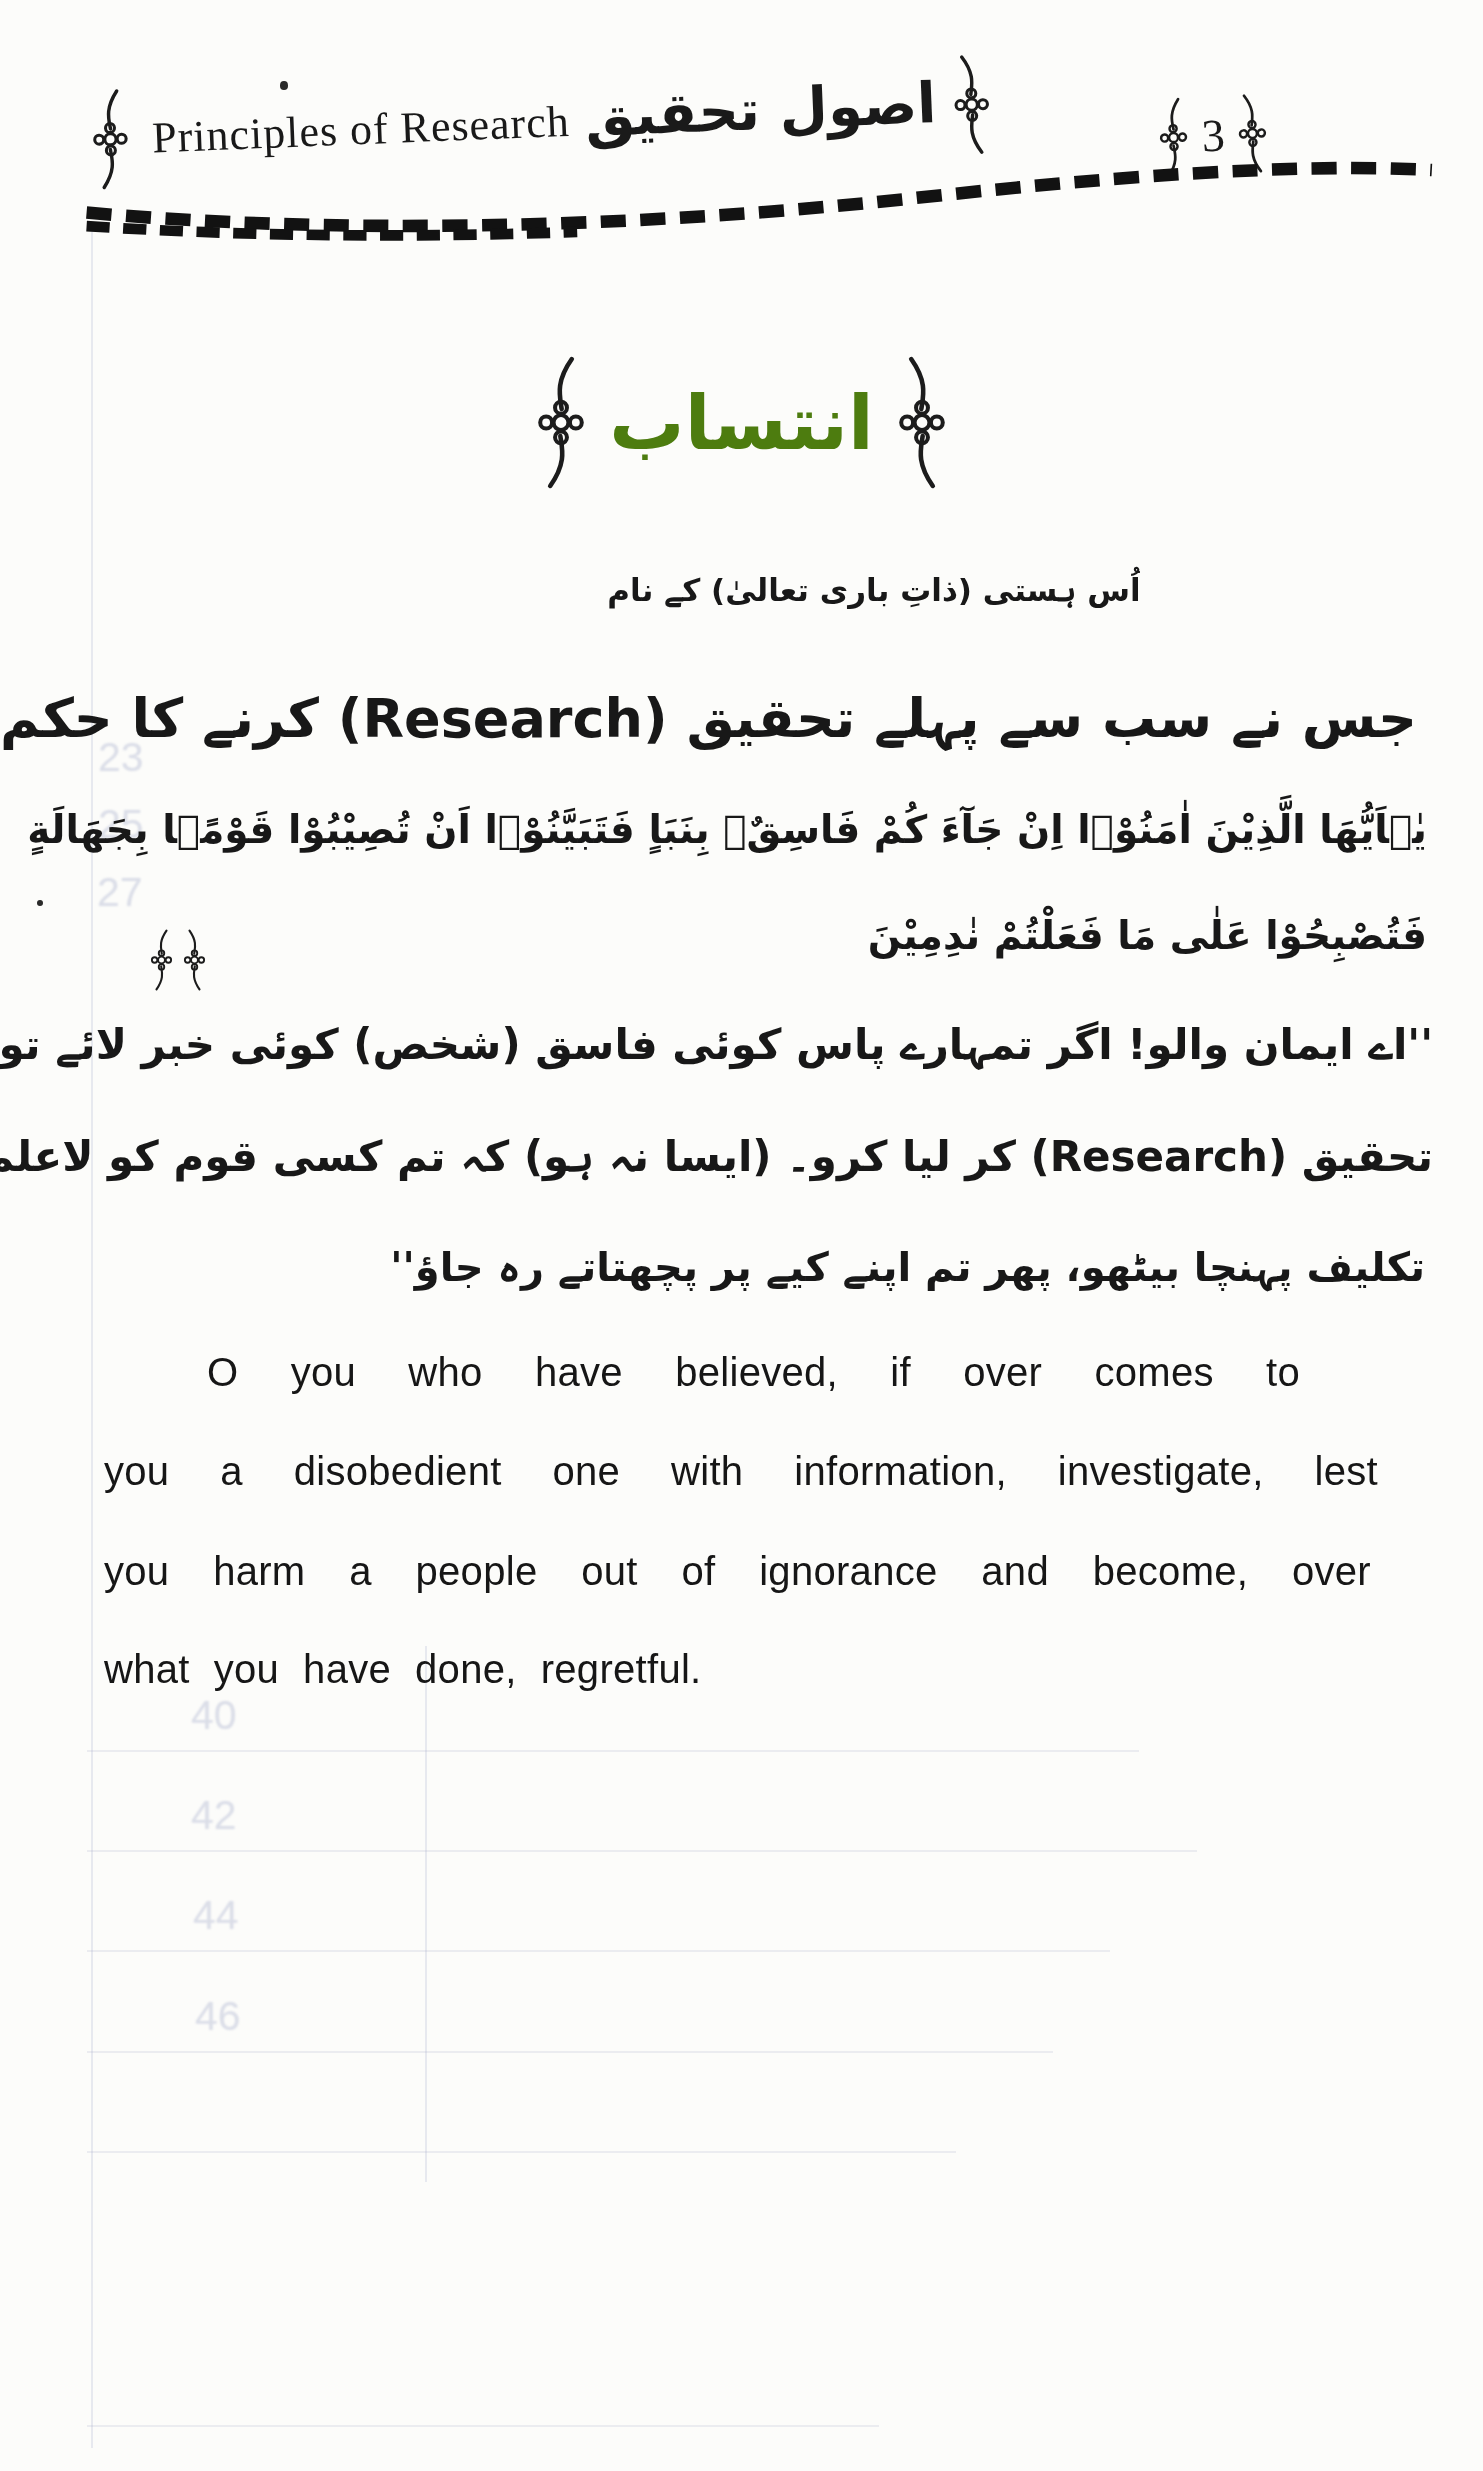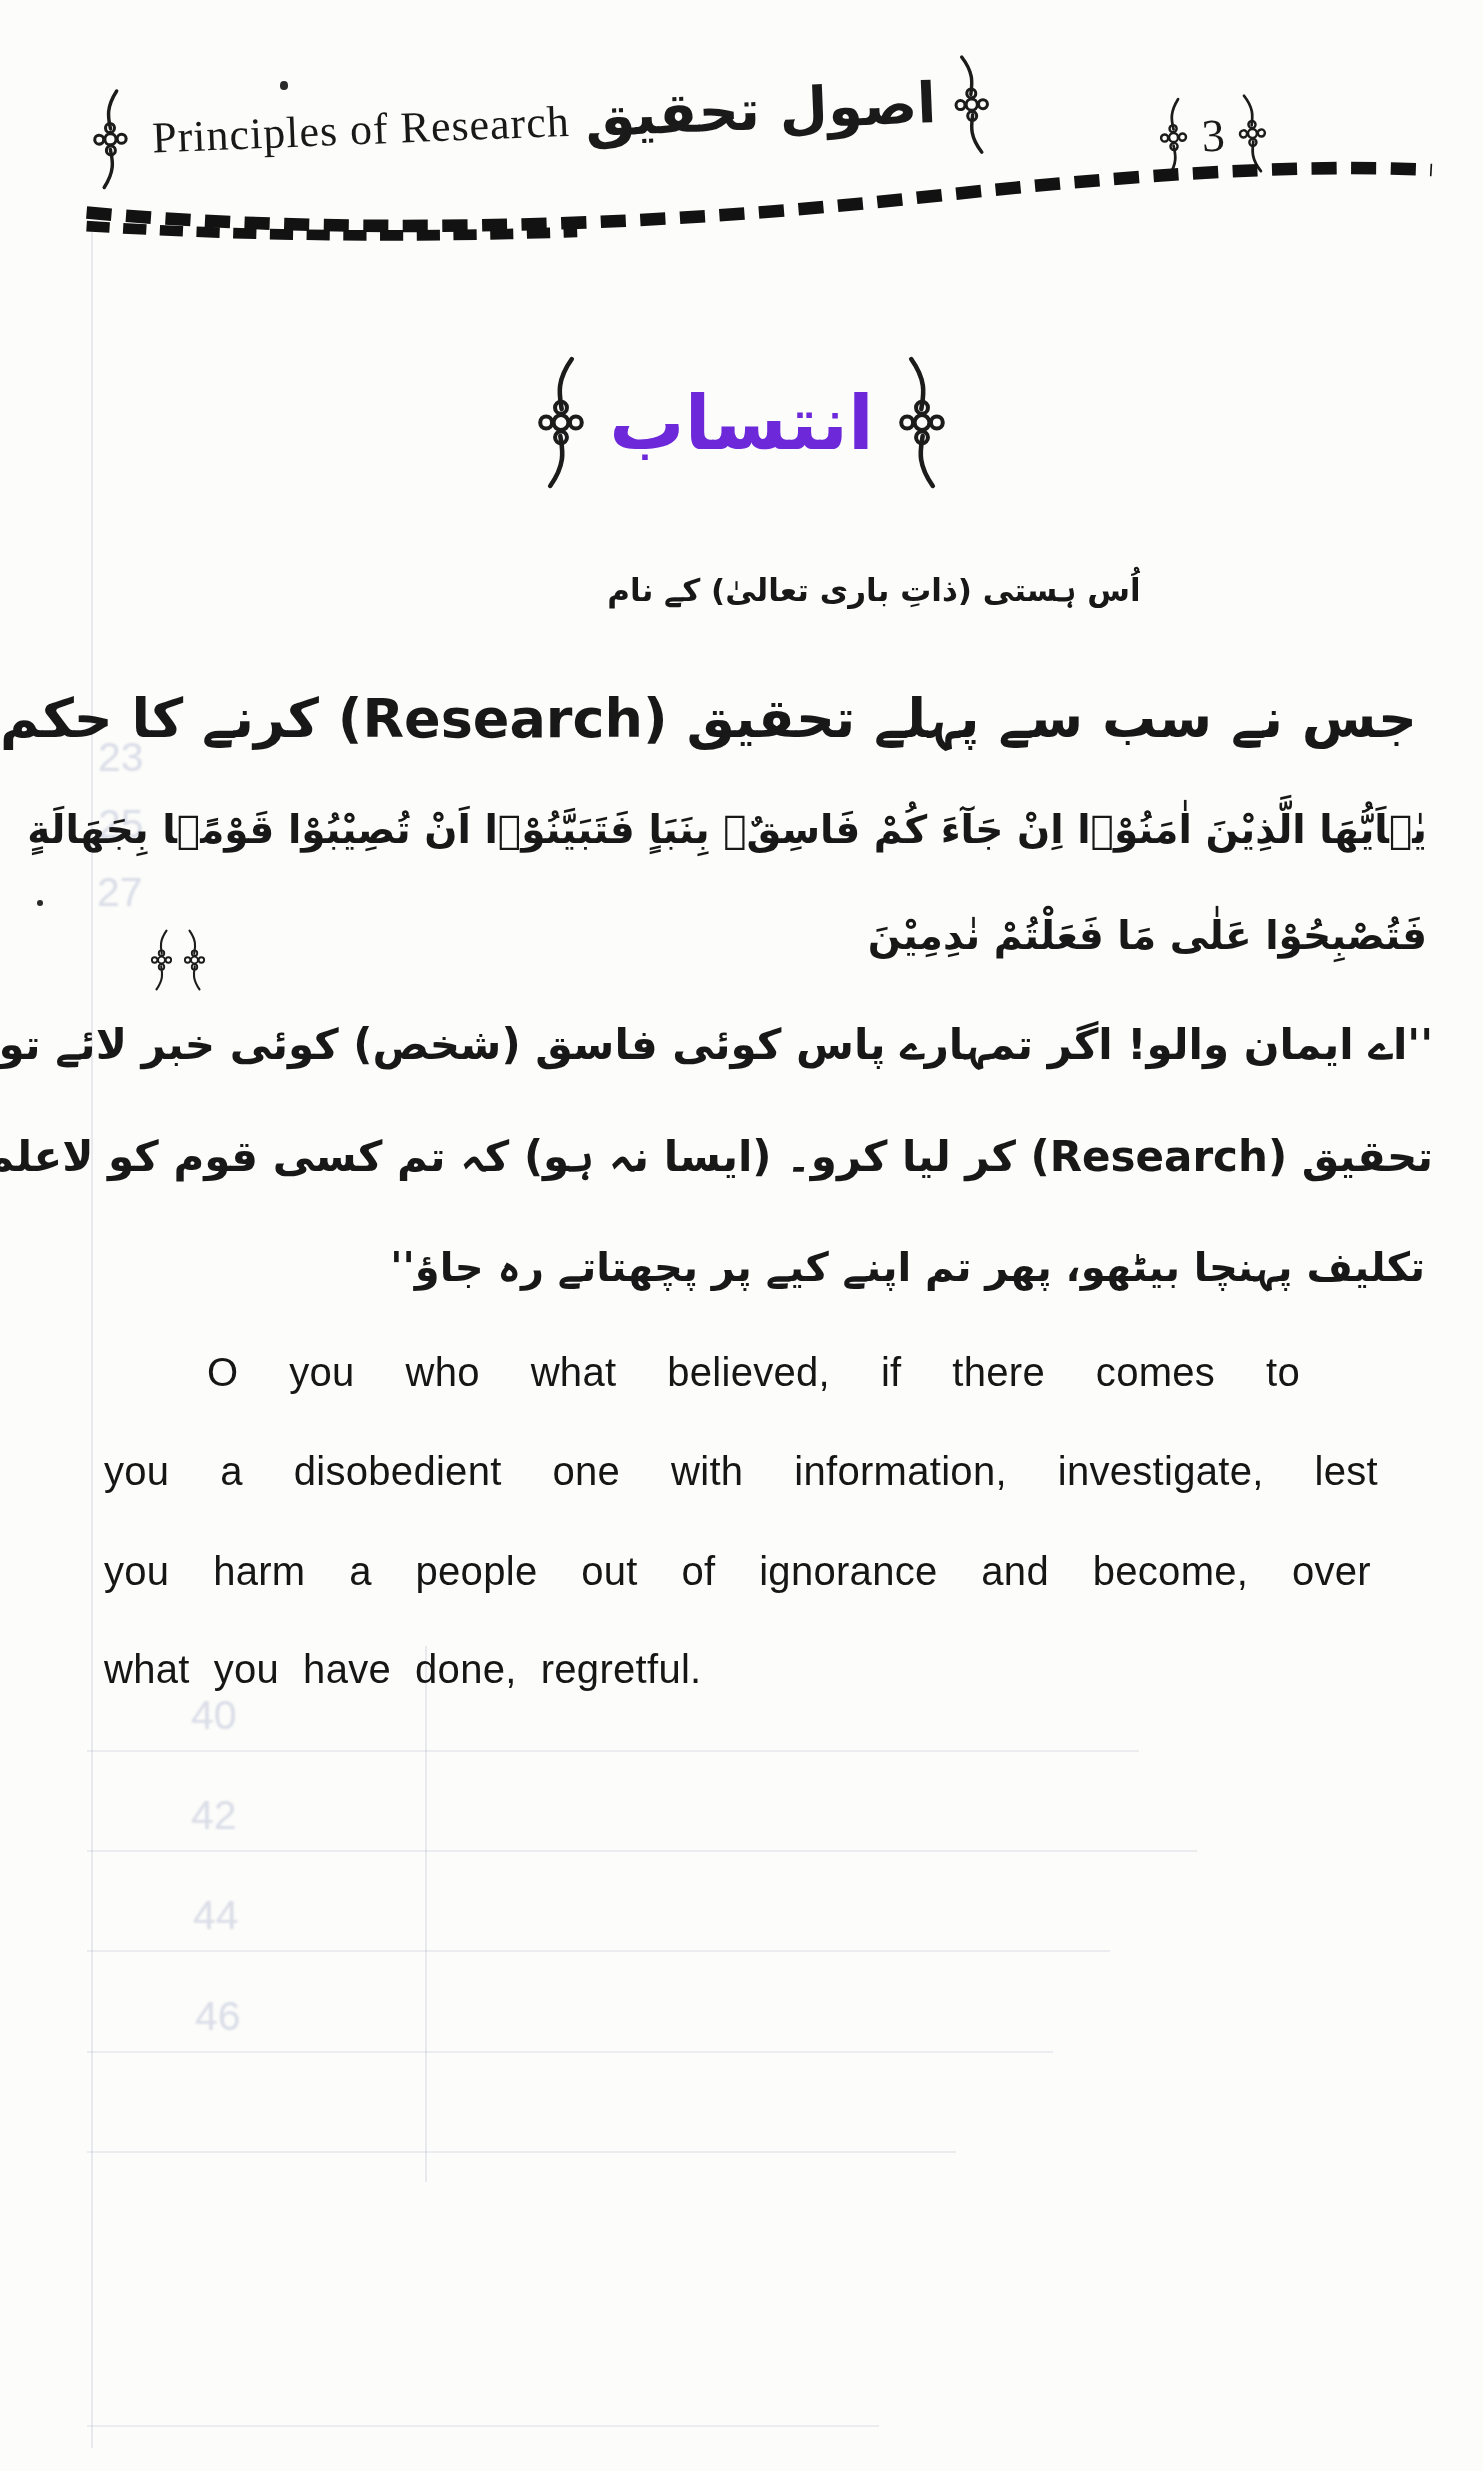--- a/index.html
+++ b/index.html
@@ -52,21 +52,21 @@
   .divider{position:absolute;left:75px;top:143px;}
   .divider path{stroke:#121212;fill:none;}
 
   
   .heading-row{
     position:absolute;top:350px;left:0;width:100%;
     display:flex;justify-content:center;align-items:center;gap:21px;
   }
   .heading-text{
     font-family:"DejaVu Sans",sans-serif;font-weight:bold;font-size:75px;
-    direction:rtl;color:#6d28d9;
+    direction:rtl;color:#4d7c0f;
   }
 
   
   .rtl{direction:rtl;font-family:"DejaVu Sans",sans-serif;font-weight:bold;color:#181818;}
   .urdu-1{position:absolute;top:572px;left:280px;width:1188px;text-align:center;font-size:31px;white-space:nowrap;}
   .urdu-2{position:absolute;top:687px;right:66px;font-size:54px;white-space:nowrap;}
   .arabic-1{
     position:absolute;top:807px;left:93px;right:56px;font-size:39px;
     text-align:justify;text-align-last:justify;white-space:nowrap;
   }
@@ -209,17 +209,17 @@
         <circle cx="20" cy="61" r="4.4"></circle>
         <circle cx="9" cy="50" r="4.4"></circle>
     </svg>
   </div>
 </div>
 
 <div class="rtl trans-1">''اے ایمان والو! اگر تمہارے پاس کوئی فاسق (شخص) کوئی خبر لائے تو خوب</div>
 <div class="rtl trans-2">تحقیق (Research) کر لیا کرو۔ (ایسا نہ ہو) کہ تم کسی قوم کو لاعلمی میں (ناحق)</div>
 <div class="rtl trans-3">تکلیف پہنچا بیٹھو، پھر تم اپنے کیے پر پچھتاتے رہ جاؤ''</div>
 
-<div class="eng eng-1 justify">O you who what believed, if there comes to</div>
+<div class="eng eng-1 justify">O you who have believed, if over comes to</div>
 <div class="eng eng-2 justify">you a disobedient one with information, investigate, lest</div>
 <div class="eng eng-3 justify">you harm a people out of ignorance and become, over</div>
 <div class="eng eng-4">what you have done, regretful.</div>
 
 
 </body></html>

